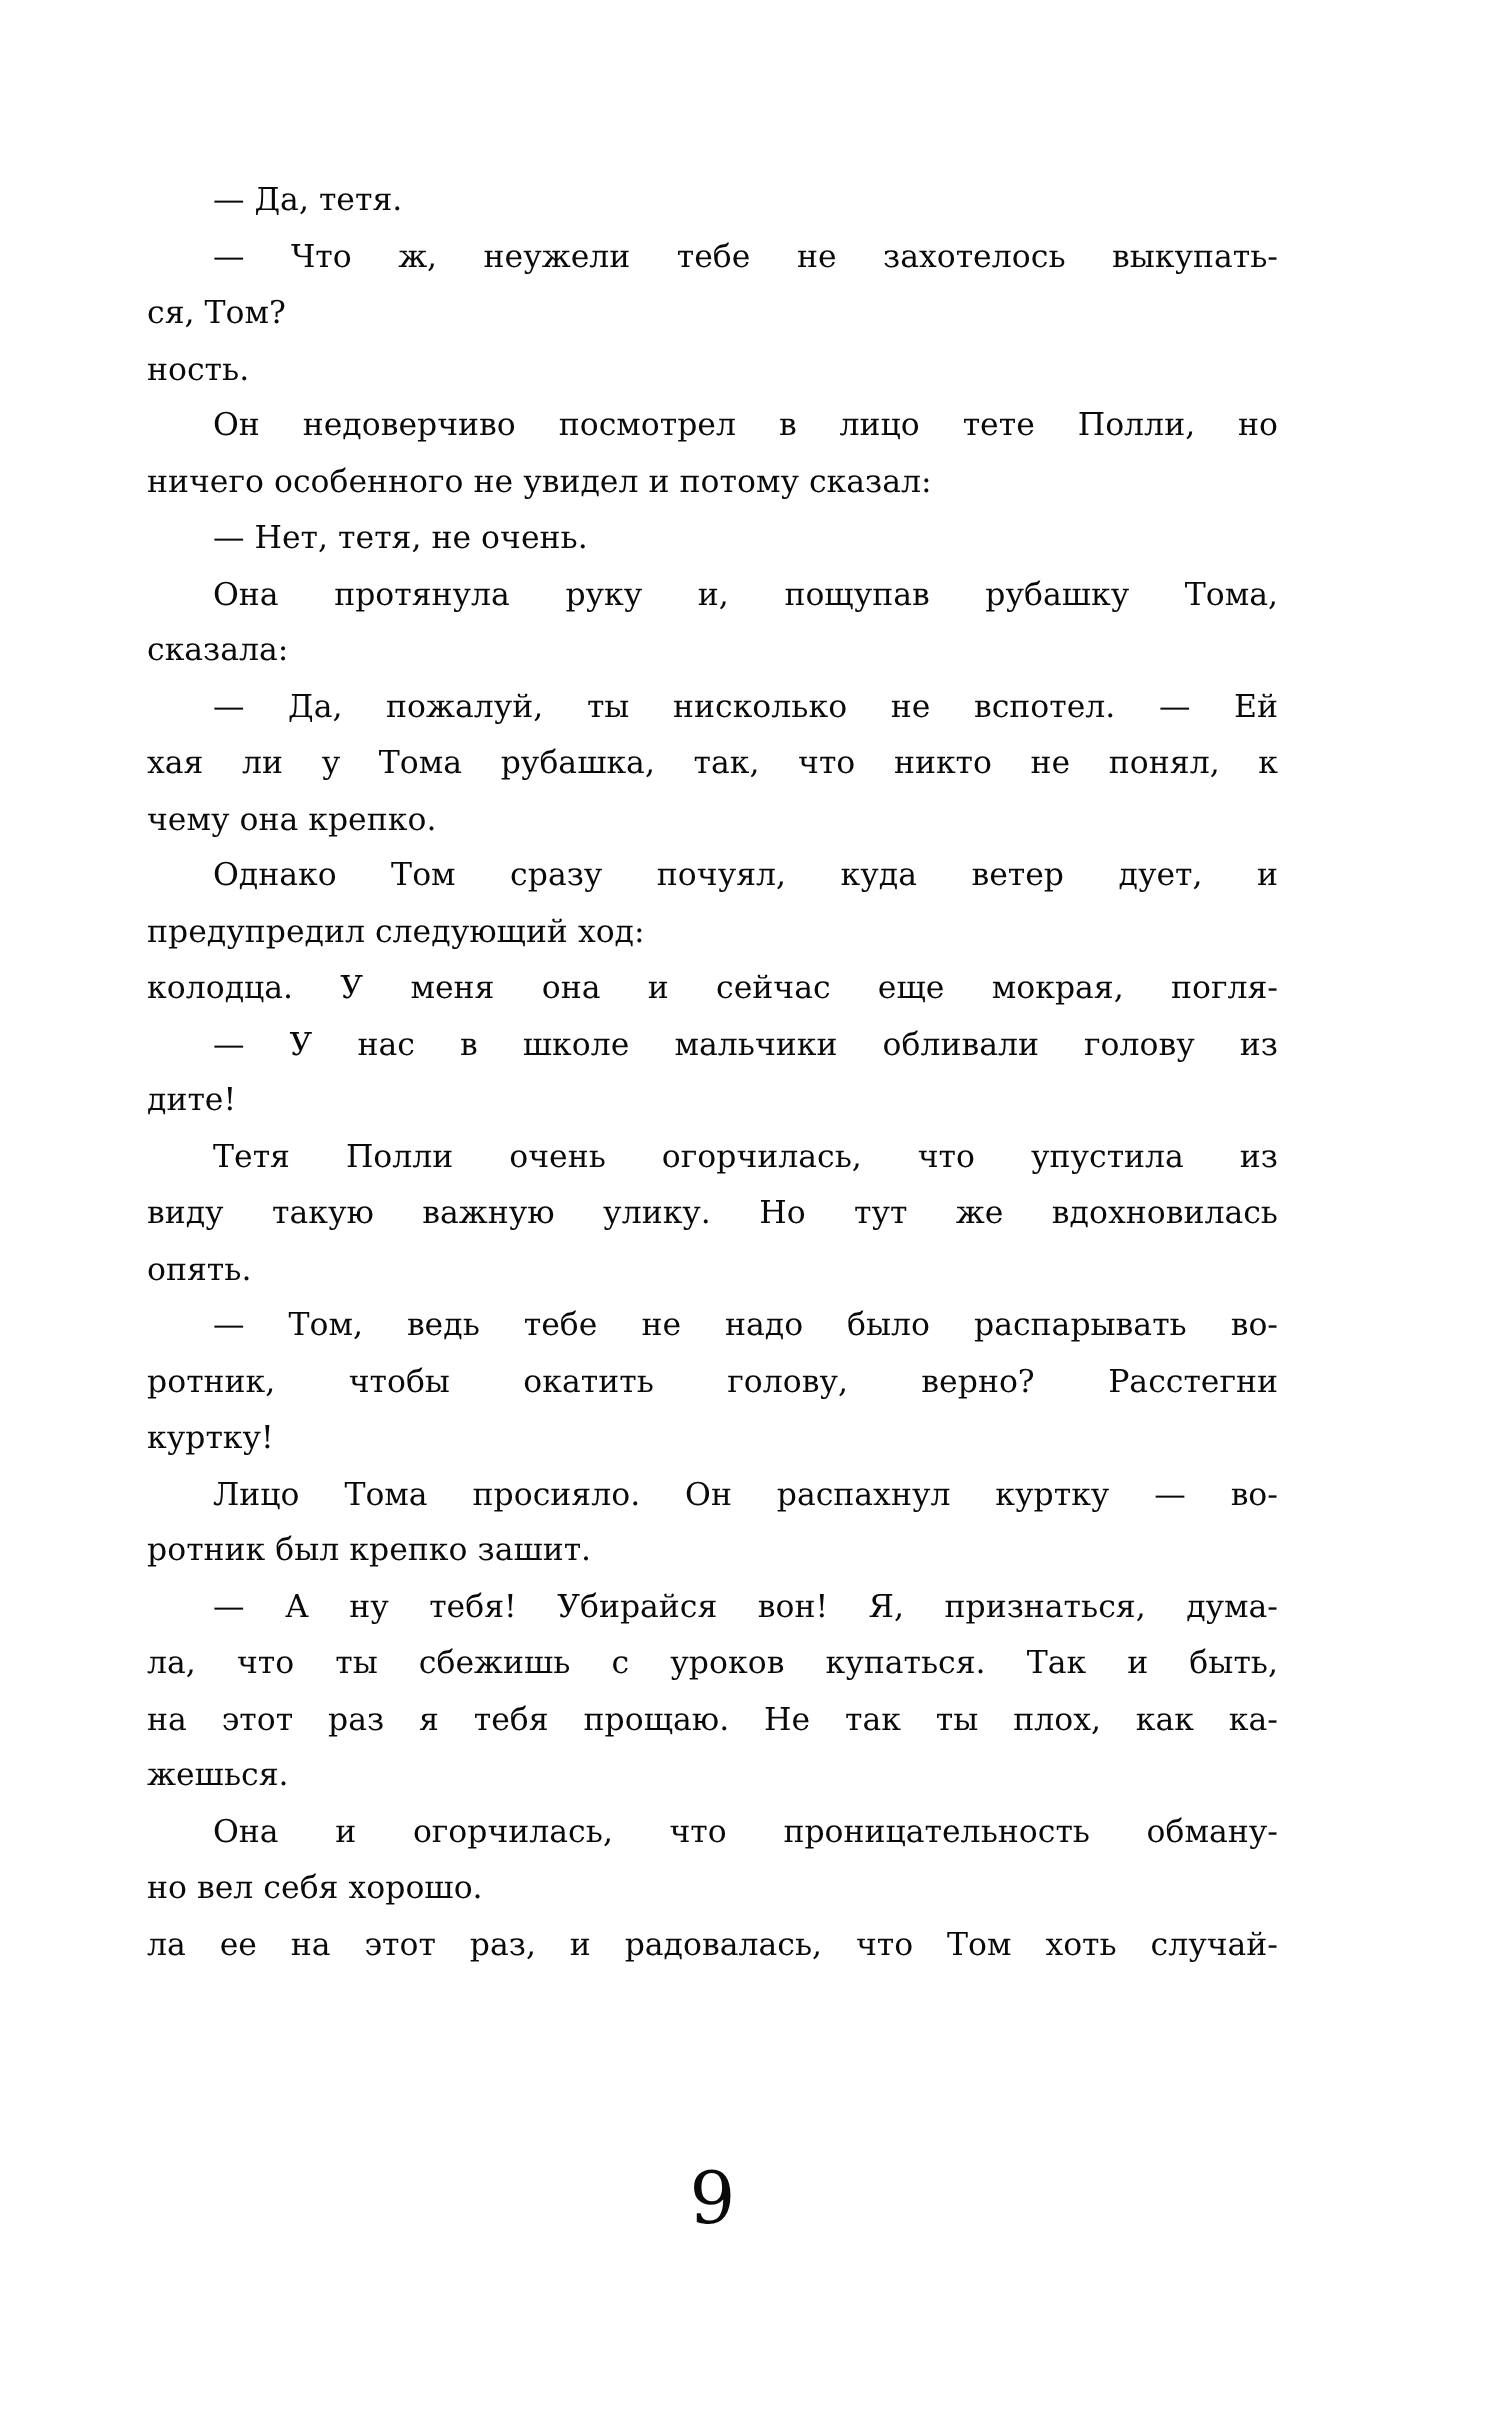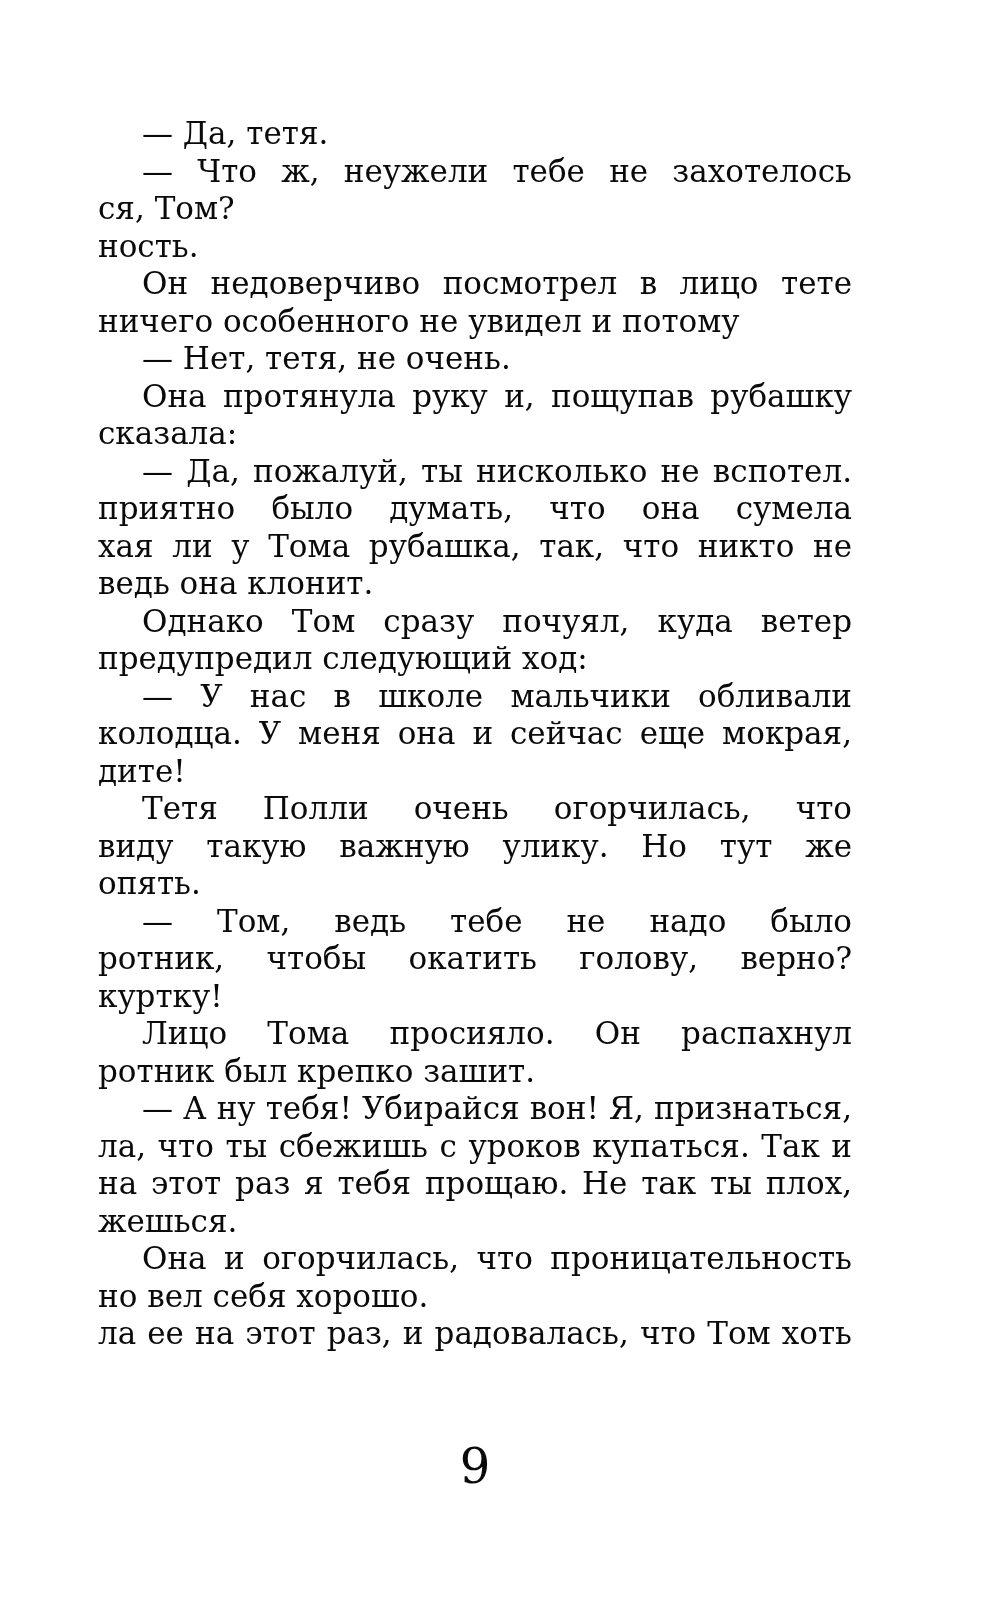--- a/index.html
+++ b/index.html
@@ -22,21 +22,21 @@
     top: 115px;
     width: 754px;
   }
   .para {
     margin: 0;
     padding: 0;
   }
   .line {
     height: 37.5px;
     line-height: 37.5px;
-    font-size: 31px;
+    font-size: 21px;
     text-align: justify;
     text-align-last: justify;
     white-space: normal;
     overflow: hidden;
   }
   .line.first {
     padding-left: 44px;
   }
   .line.last {
     text-align: left;
@@ -74,31 +74,30 @@
       </div>
       <div class="para">
         <div class="line first last">— Нет, тетя, не очень.</div>
       </div>
       <div class="para">
         <div class="line first">Она протянула руку и, пощупав рубашку Тома,</div>
         <div class="line last">сказала:</div>
       </div>
       <div class="para">
         <div class="line first">— Да, пожалуй, ты нисколько не вспотел. — Ей</div>
-        <div class="line">приятно было думать, что она сумела проверить, су-</div>
         <div class="line">хая ли у Тома рубашка, так, что никто не понял, к</div>
-        <div class="line last">ведь она клонит.</div>
+        <div class="line last">чему она крепко.</div>
       </div>
       <div class="para">
         <div class="line first">Однако Том сразу почуял, куда ветер дует, и</div>
         <div class="line last">предупредил следующий ход:</div>
       </div>
       <div class="para">
+        <div class="line">колодца. У меня она и сейчас еще мокрая, погля-</div>
         <div class="line first">— У нас в школе мальчики обливали голову из</div>
-        <div class="line">колодца. У меня она и сейчас еще мокрая, погля-</div>
         <div class="line last">дите!</div>
       </div>
       <div class="para">
         <div class="line first">Тетя Полли очень огорчилась, что упустила из</div>
         <div class="line">виду такую важную улику. Но тут же вдохновилась</div>
         <div class="line last">опять.</div>
       </div>
       <div class="para">
         <div class="line first">— Том, ведь тебе не надо было распарывать во-</div>
         <div class="line">ротник, чтобы окатить голову, верно? Расстегни</div>

